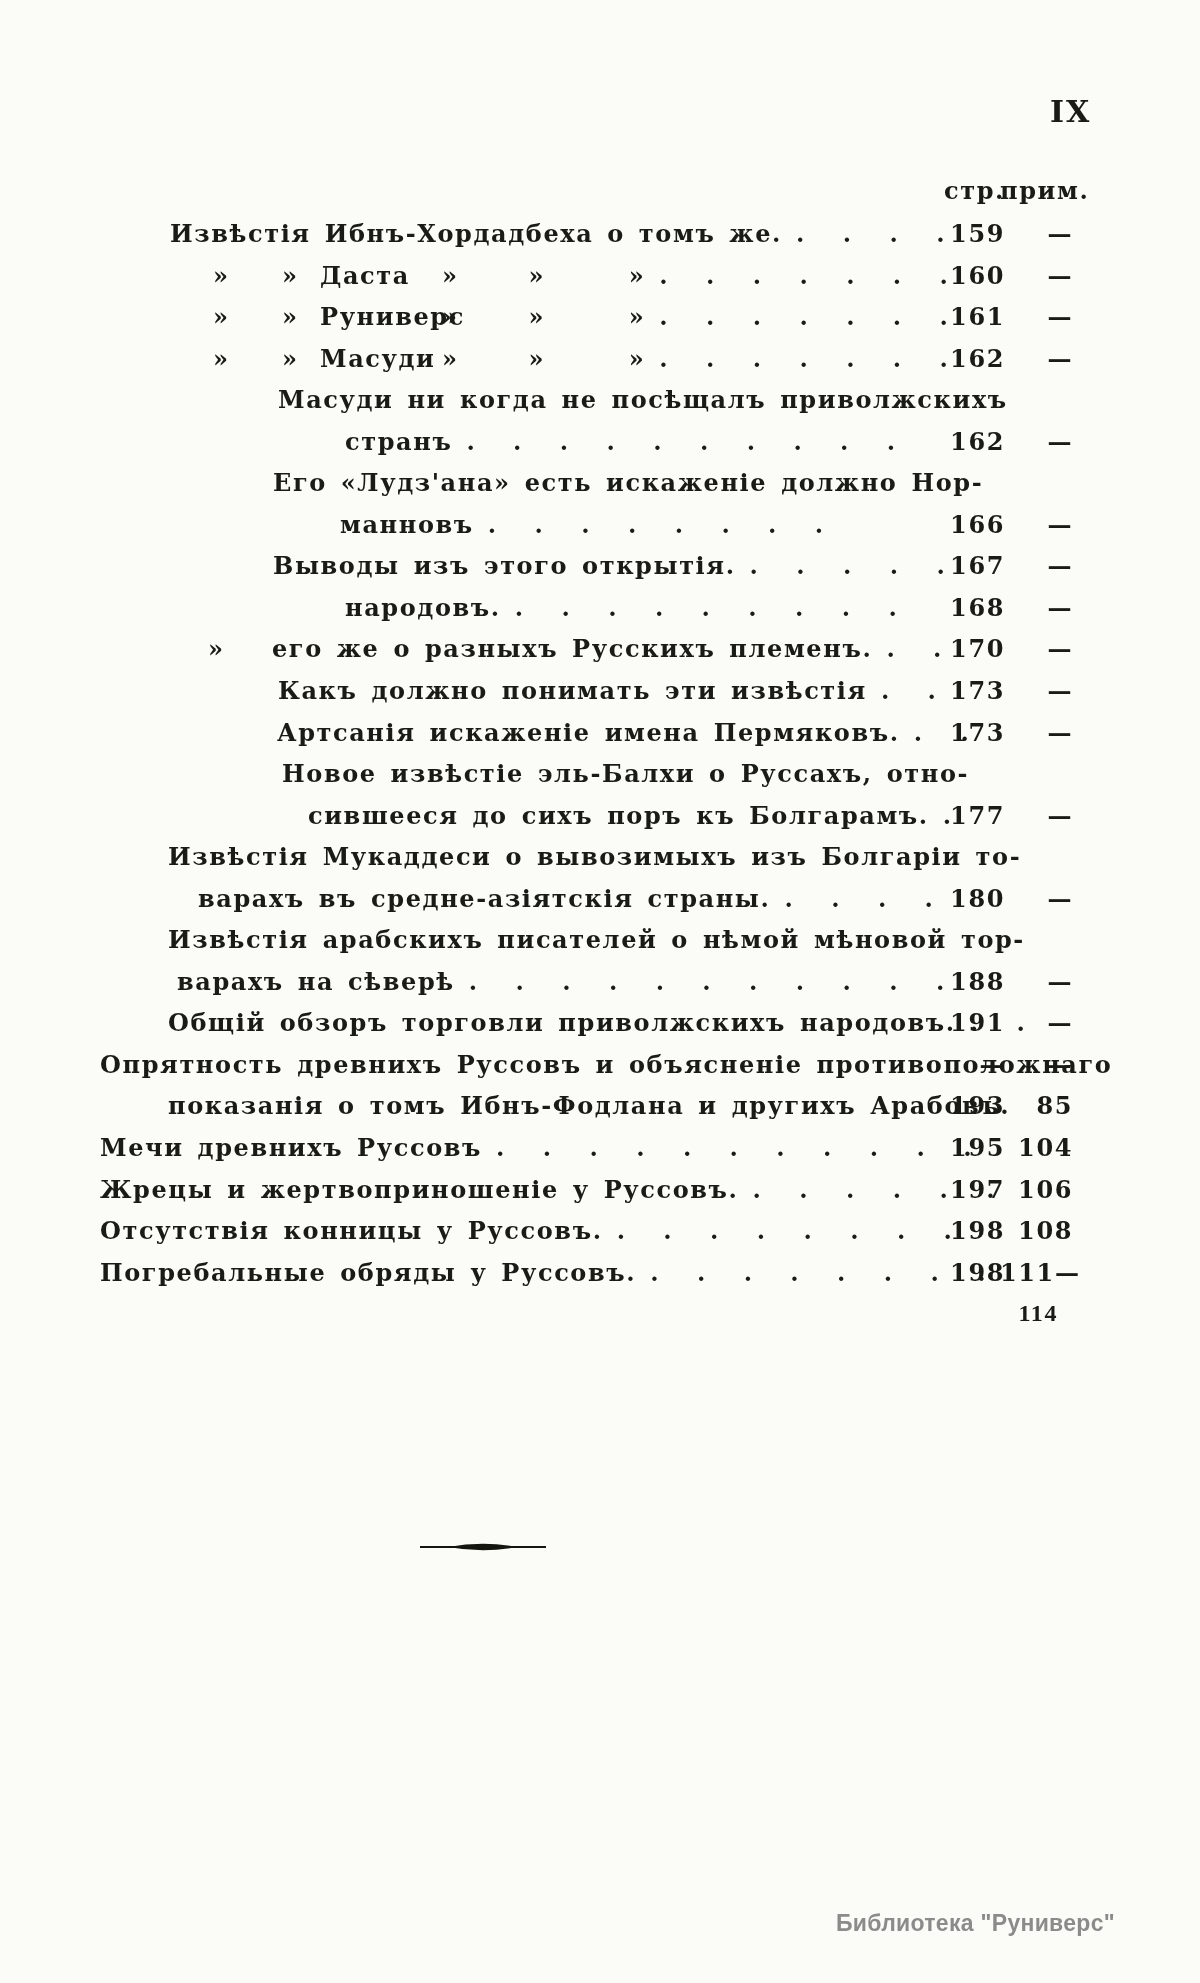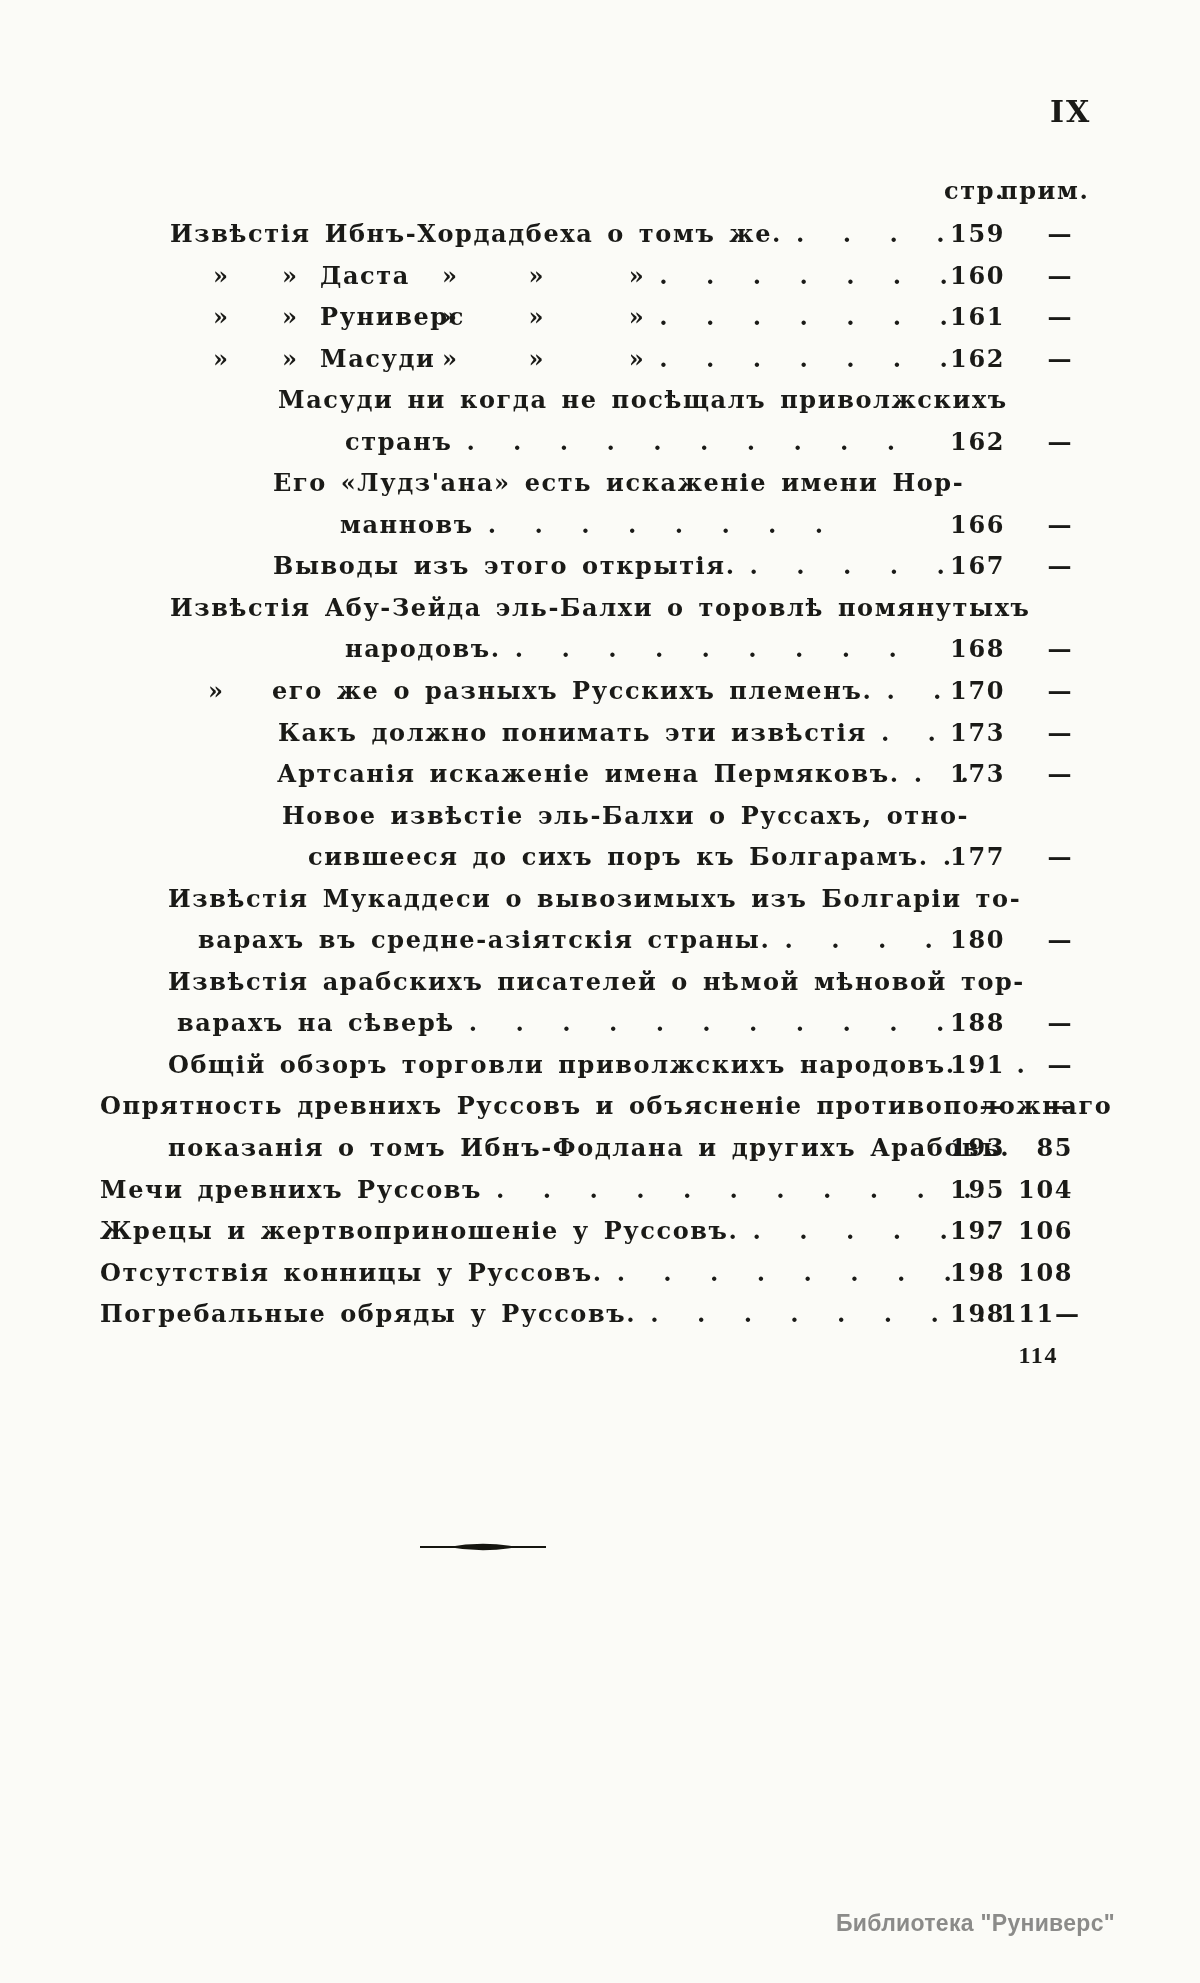--- a/index.html
+++ b/index.html
@@ -95,38 +95,35 @@
       <span class="t" style="left:278px">Масуди ни когда не посѣщалъ приволжскихъ</span>
     </div>
 
     <div class="line">
       <span class="t" style="left:345px"><span>странъ</span><span class="dots">. . . . . . . . . .</span></span>
       <span class="num str">162</span>
       <span class="num prim">—</span>
     </div>
 
     <div class="line">
-      <span class="t" style="left:273px">Его «Лудз'ана» есть искаженіе имени Нор-</span>
+      <span class="t" style="left:273px">Его «Лудз'ана» есть искаженіе должно Нор-</span>
     </div>
 
     <div class="line">
       <span class="t" style="left:340px"><span>манновъ</span><span class="dots">. . . . . . . .</span></span>
       <span class="num str">166</span>
       <span class="num prim">—</span>
     </div>
 
     <div class="line">
       <span class="t" style="left:273px"><span>Выводы изъ этого открытія.</span><span class="dots">. . . . .</span></span>
       <span class="num str">167</span>
       <span class="num prim">—</span>
     </div>
 
-    <div class="line">
-      <span class="t" style="left:170px">Извѣстія Абу-Зейда эль-Балхи о торовлѣ помянутыхъ</span>
-    </div>
 
     <div class="line">
       <span class="t" style="left:345px"><span>народовъ.</span><span class="dots">. . . . . . . . .</span></span>
       <span class="num str">168</span>
       <span class="num prim">—</span>
     </div>
 
     <div class="line">
       <span class="q" style="left:208px">»</span>
       <span class="t" style="left:272px"><span>его же о разныхъ Русскихъ племенъ.</span><span class="dots">. .</span></span>

